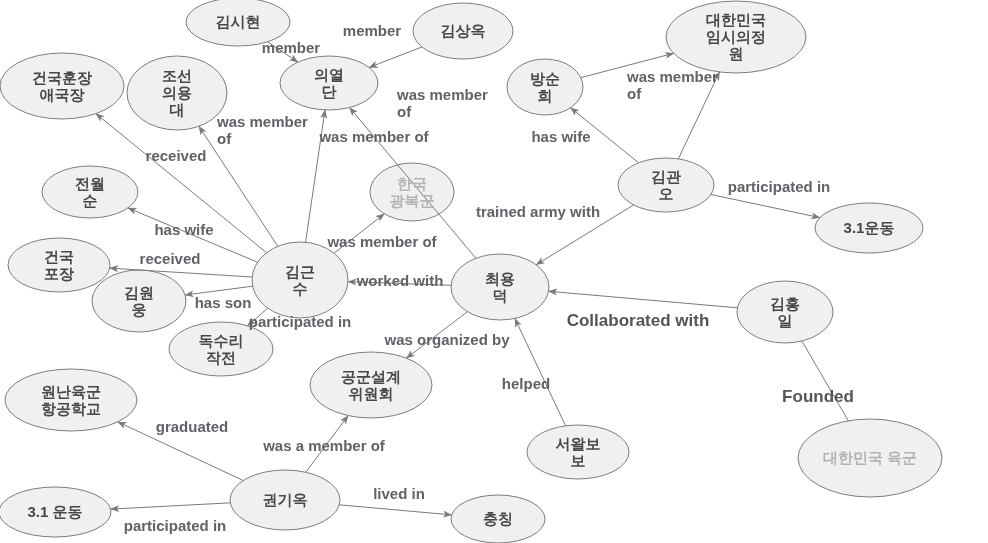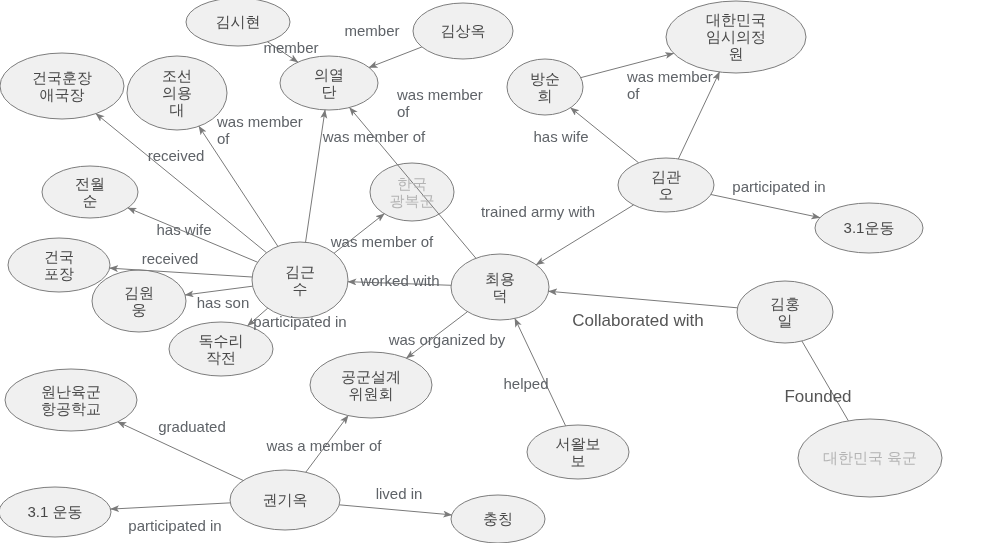--- a/index.html
+++ b/index.html
@@ -1,20 +1,20 @@
 <!DOCTYPE html>
 <html><head>
 <meta charset="utf-8">
 <style>
   html,body{margin:0;padding:0;}
   body{
     width:988px;height:543px;background:#ffffff;overflow:hidden;
     font-family:"Liberation Sans",sans-serif;
   }
-  #stage{position:relative;width:988px;height:477px;background:#4c1d95;}
+  #stage{position:relative;width:988px;height:477px;background:#4c1d95;font-weight:bold;}
   svg{display:block;}
   .node-ellipse{cursor:pointer;}
 </style>
 </head>
 <body>
 
 <div id="stage">
     <svg width="988" height="543" viewBox="0 0 988 543" style="background: rgb(255, 255, 255);">
       <defs>
         <marker id="arrow" markerWidth="10" markerHeight="8" refX="8.5" refY="3.5" orient="auto" markerUnits="userSpaceOnUse">

